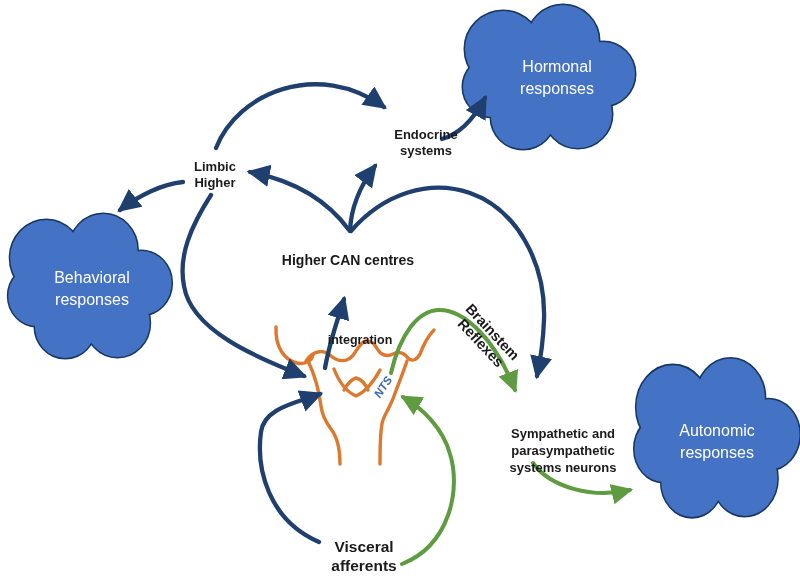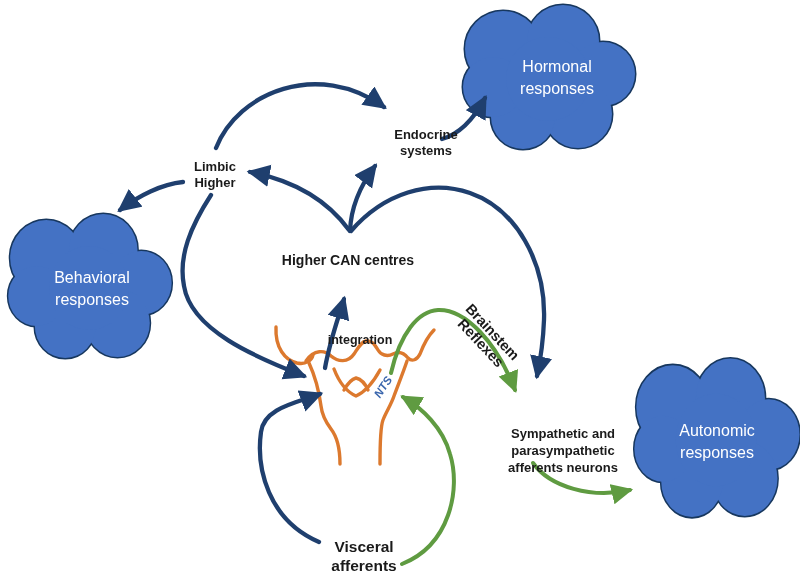--- a/index.html
+++ b/index.html
@@ -137,21 +137,21 @@
   <div class="lbl nts">NTS</div>
 
   <div class="lbl reflexes">
     <div>Brainstem</div>
     <div>Reflexes</div>
   </div>
 
   <div class="lbl premotor">
     <div>Sympathetic and</div>
     <div>parasympathetic</div>
-    <div>afferents neurons</div>
+    <div>systems neurons</div>
   </div>
 
   <div class="lbl visceral">
     <div>Visceral</div>
     <div>afferents</div>
   </div>
 
   <div class="cloud-lbl hormonal">
     <div>Hormonal</div>
     <div>responses</div>

